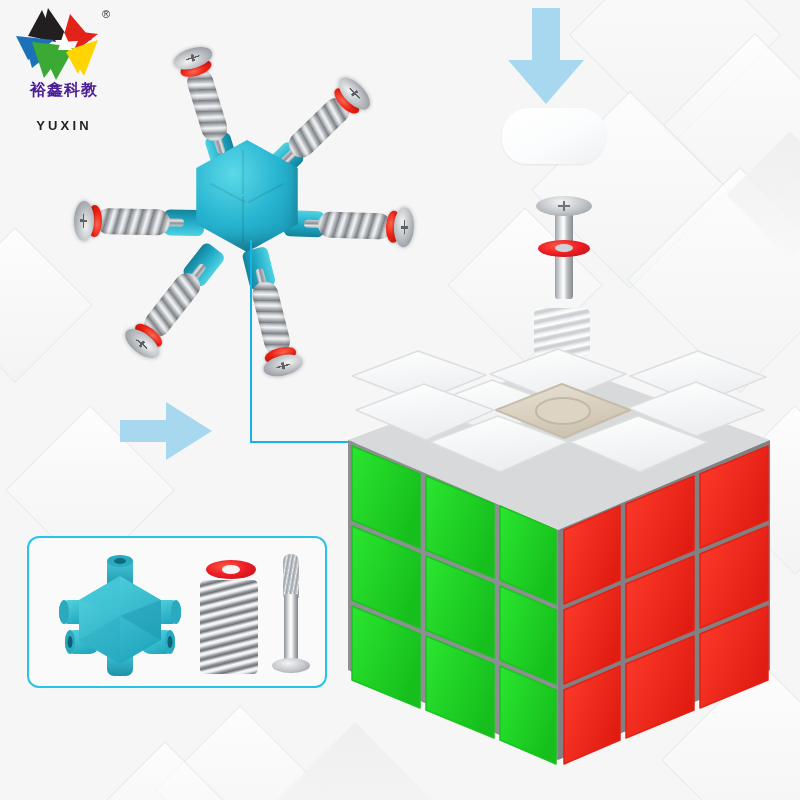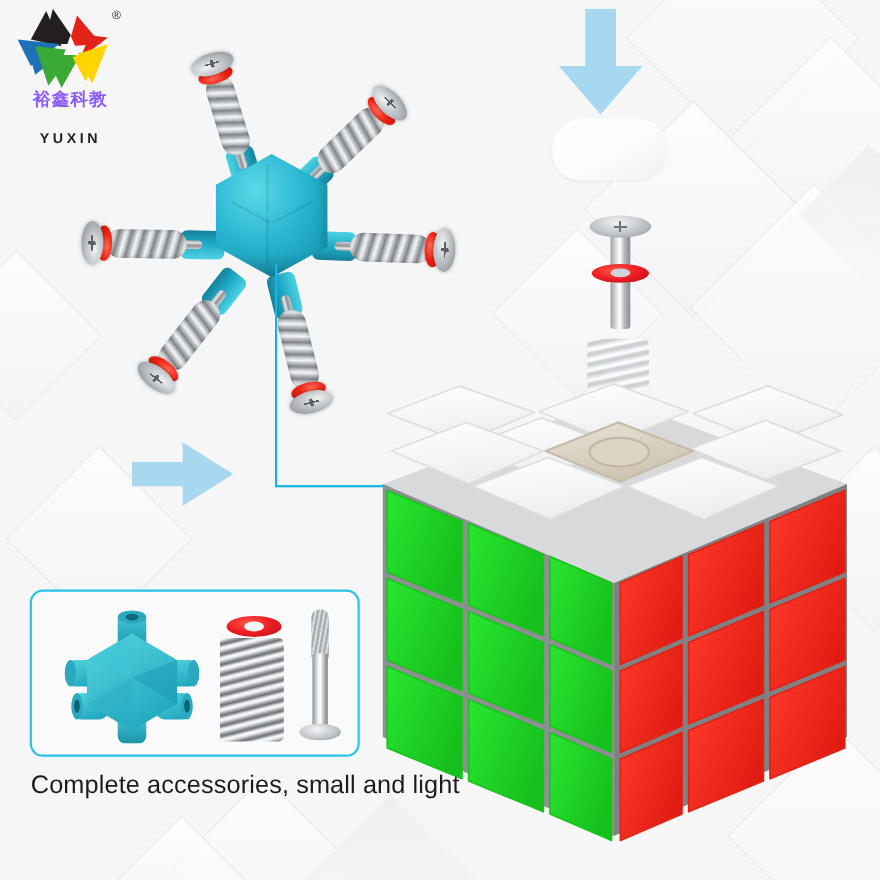--- a/index.html
+++ b/index.html
@@ -32,21 +32,21 @@
   }
   
   #logo { position: absolute; left: 8px; top: 6px; width: 112px; height: 112px; }
   #logo .star-wrap { position: relative; width: 100px; height: 74px; margin-left: 4px; }
   #logo .reg {
     position: absolute; right: 2px; top: 2px;
     font-size: 11px; color: #231f20;
   }
   .cn-text {
     font-family: "DejaVu Sans", sans-serif;
-    font-size: 16px; font-weight: 700; color: #8b5cf6;
+    font-size: 16px; font-weight: 700; color: #4c1d95;
     letter-spacing: 1px; text-align: center; line-height: 17px;
     margin-top: 1px;
   }
   .en-text {
     font-size: 13px; font-weight: 700; color: #231f20;
     letter-spacing: 3.2px; text-align: center; line-height: 15px; margin-top: 20px;
   }
   
   .art { position: absolute; }
   
@@ -455,15 +455,14 @@
     <div class="acc-washer"></div>
     <div class="acc-spring"></div>
 
     <div class="acc-screw">
       <div class="thread"></div>
       <div class="body"></div>
       <div class="foot"></div>
     </div>
   </div>
 
-  <div id="acc-caption">Complete accessories, small and light</div>
 
 </div>
 
 </body></html>

